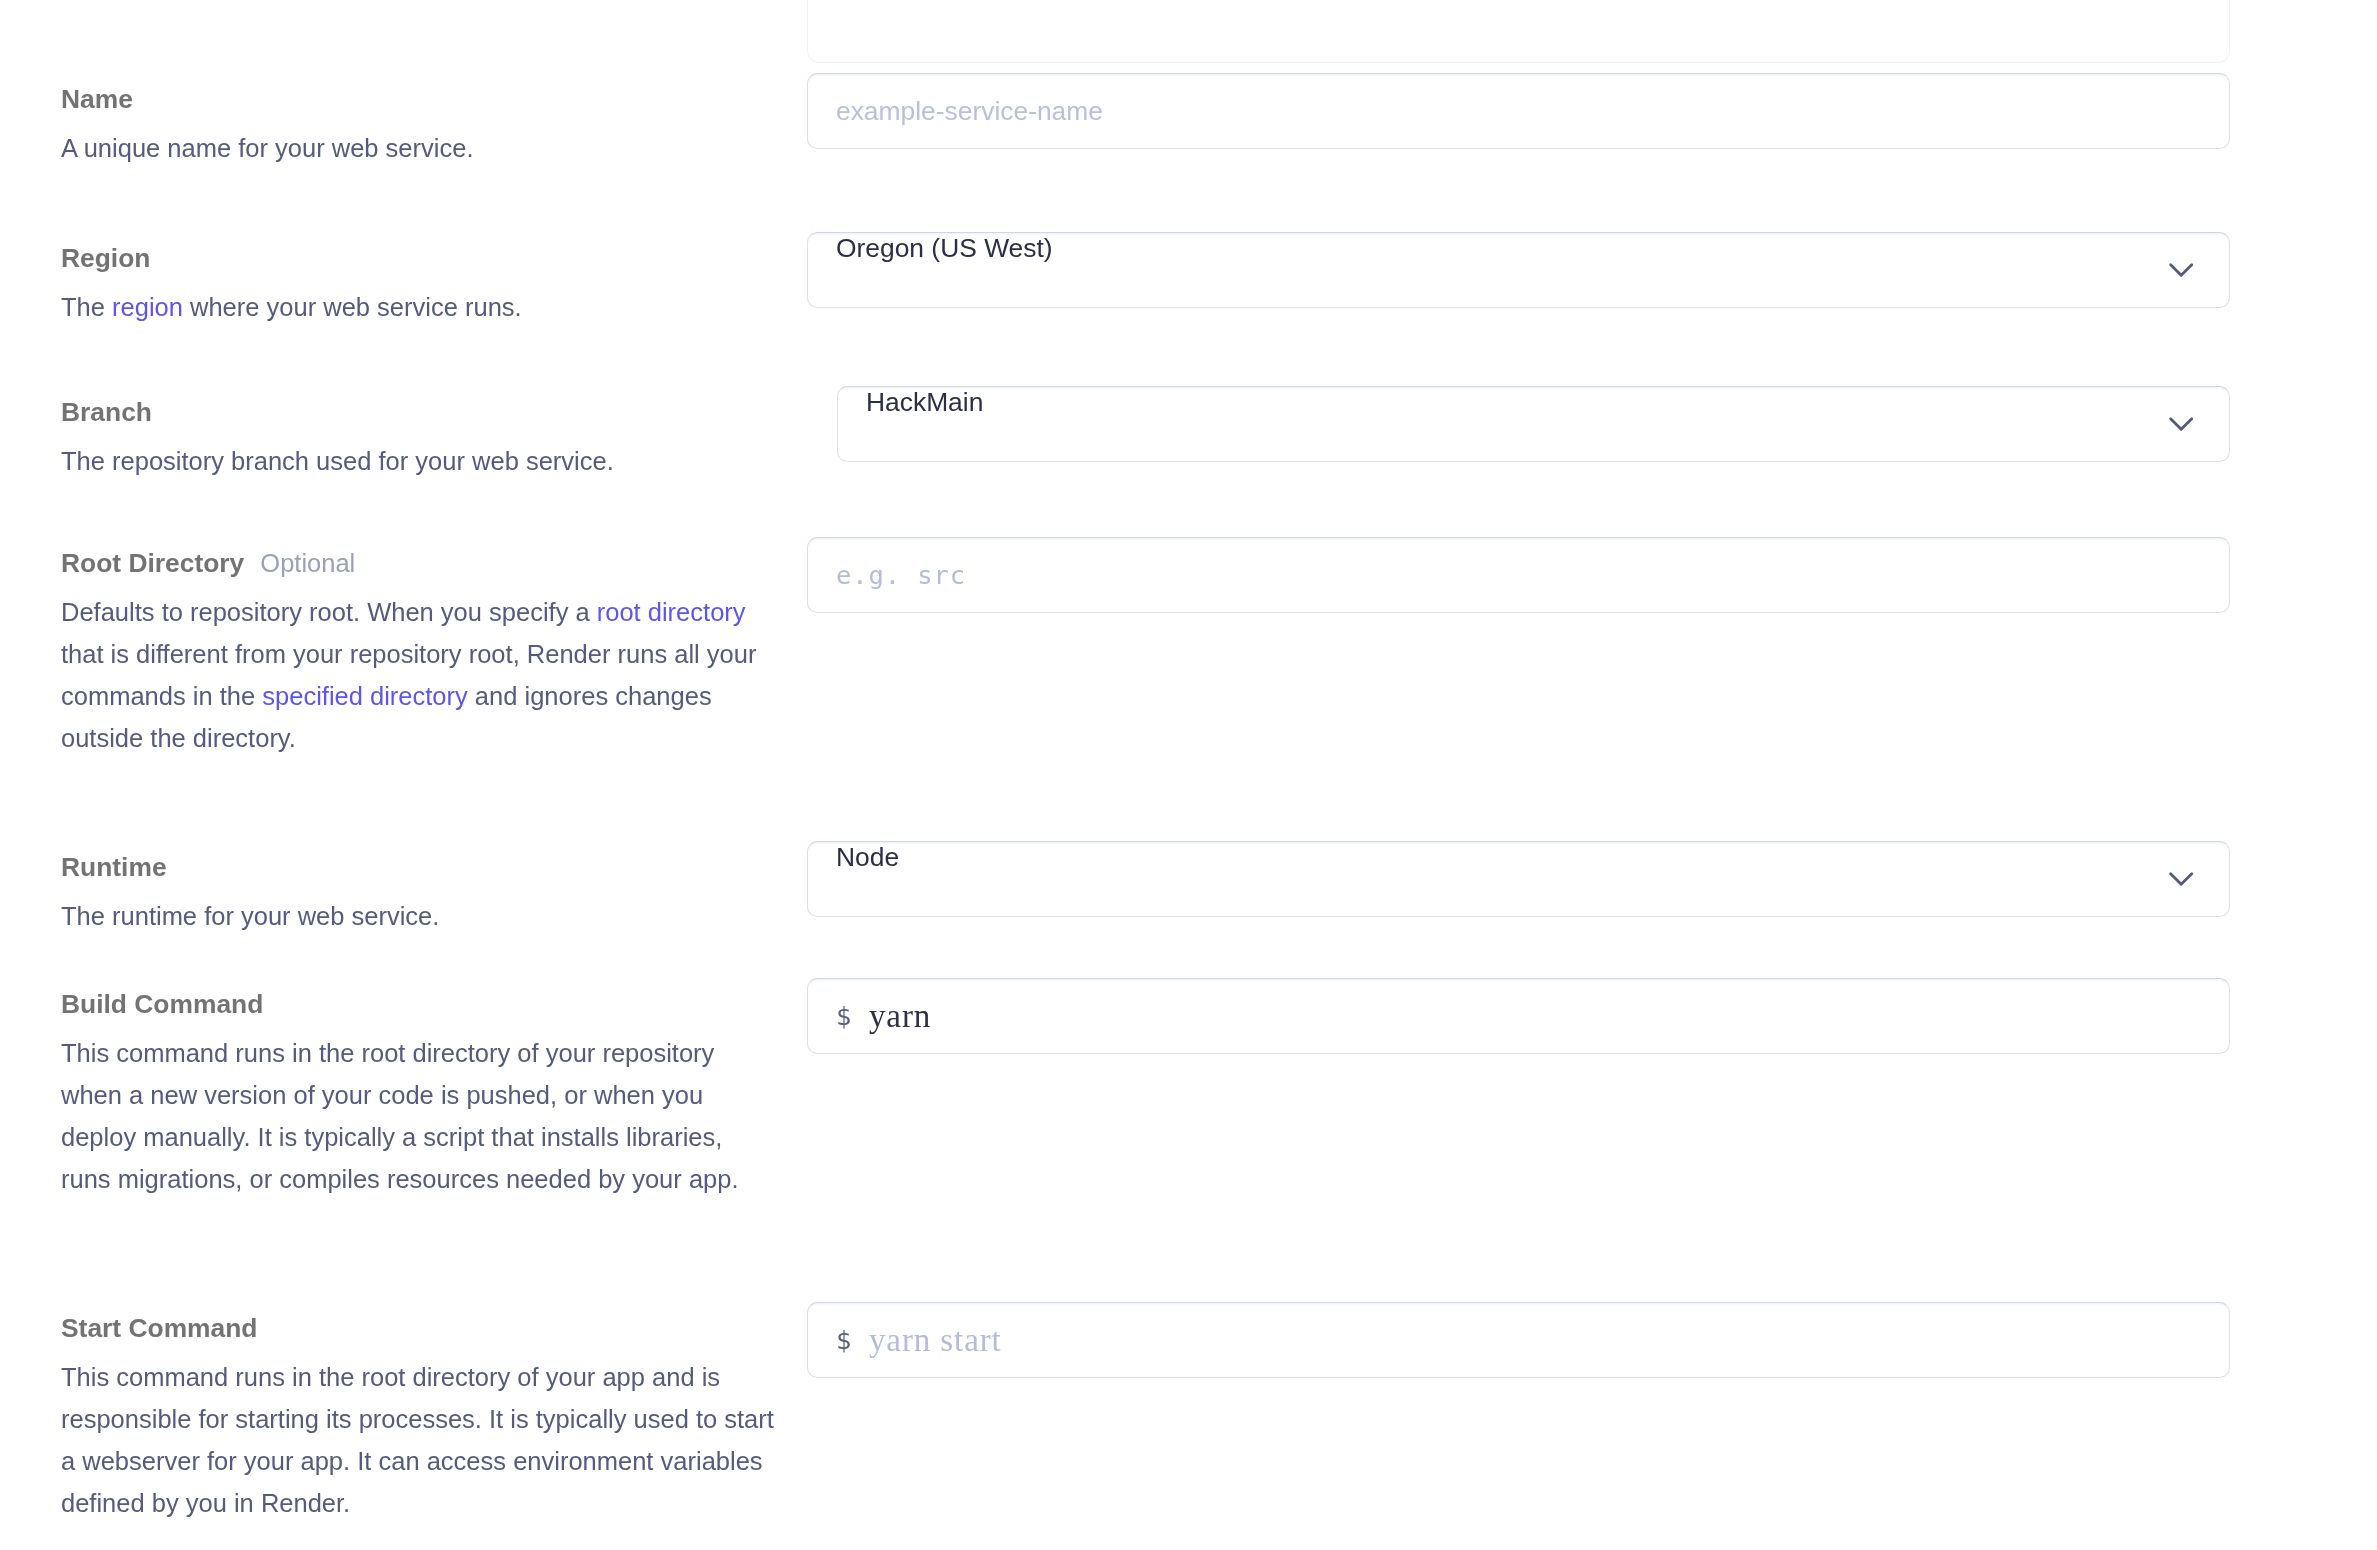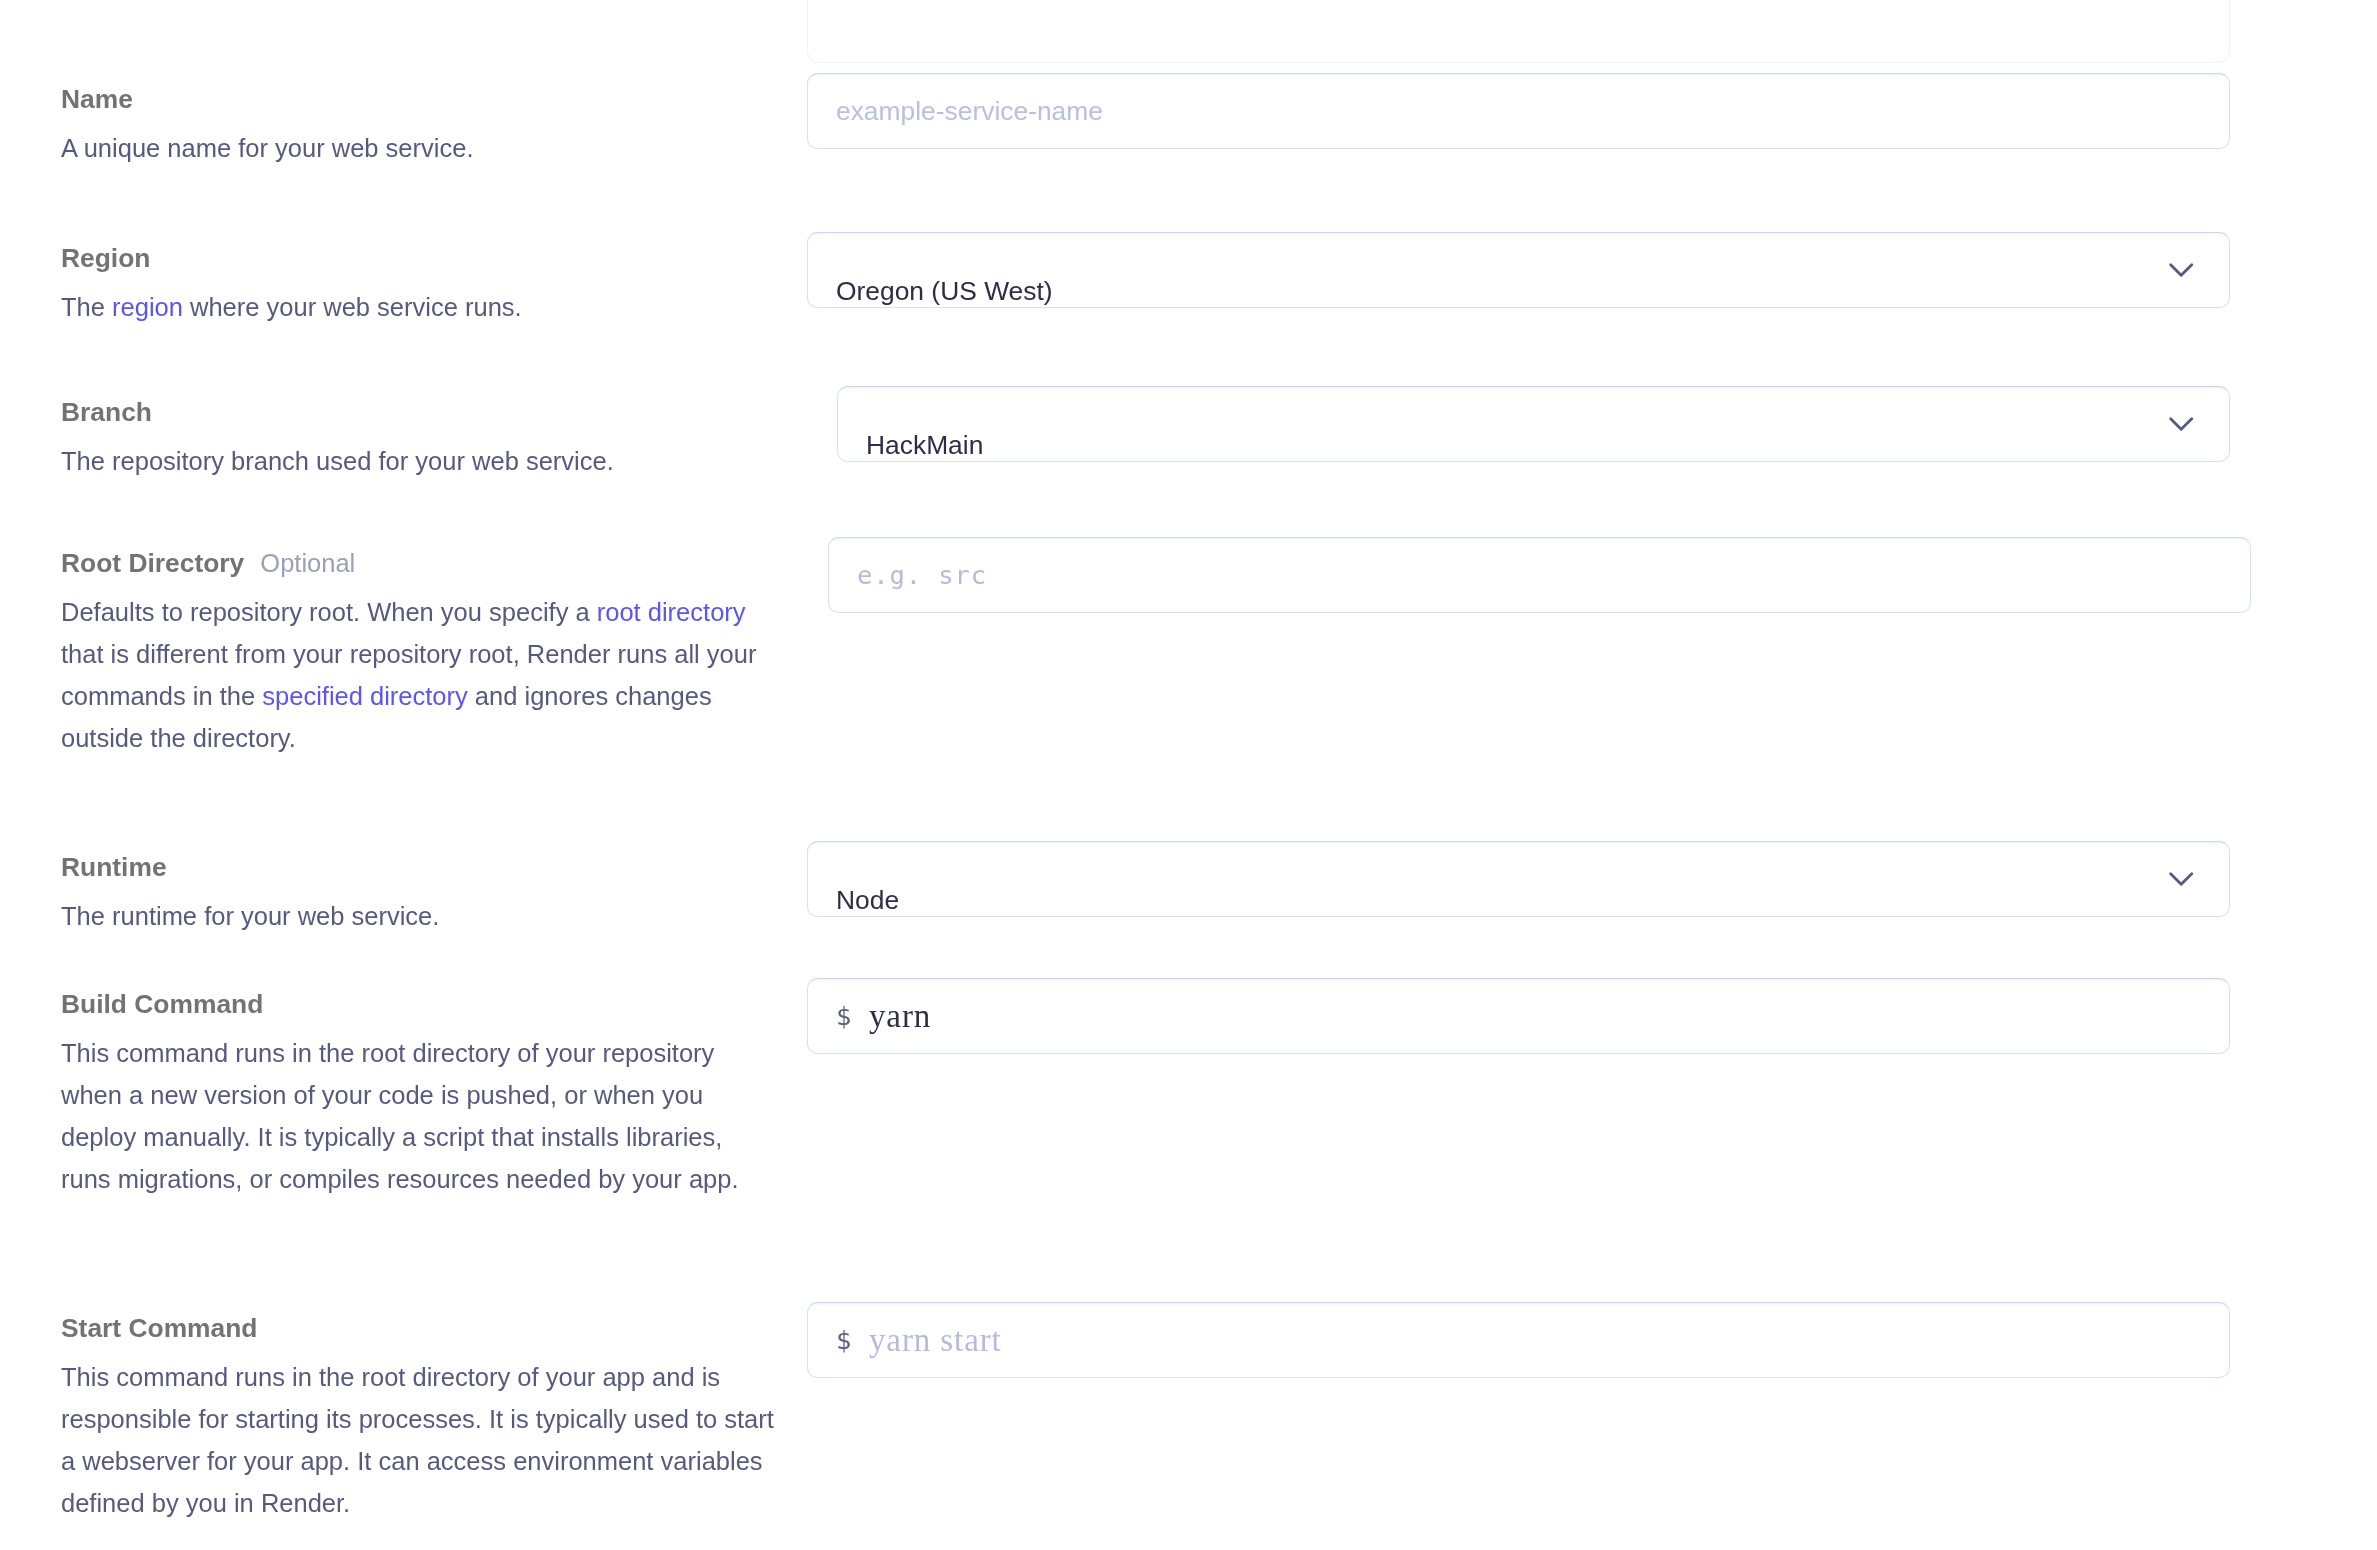--- a/index.html
+++ b/index.html
@@ -46,26 +46,26 @@
     box-shadow:inset 0 2.6px 2.6px -1.8px rgba(99,110,150,0.14);
   }
   input.control{
     padding:0 28px;outline:none;
     font-family:"Liberation Sans",sans-serif;
     font-size:26.4px;color:#2c2e48;
   }
   input.control::placeholder{color:#b9c0db;opacity:1;}
   input.mono{
     font-family:"DejaVu Sans Mono",monospace;
-    font-size:25.5px;letter-spacing:0.9px;margin-left:21px;
+    font-size:25.5px;letter-spacing:0.9px;
   }
   input.mono::placeholder{color:#b5bcd8;opacity:1;}
 
   .select{
-    display:flex;align-items:flex-end;
+    display:flex;align-items:flex-start;
     padding:0 28px;cursor:pointer;position:relative;
   }
   .select-value{font-size:26.4px;color:#2c2e48;}
   .chevron{position:absolute;right:35px;top:50%;margin-top:-8px;width:26.4px;height:16px;}
 
   .cmd{display:flex;align-items:center;padding:0 28px;}
   .cmd-prefix{
     font-family:"DejaVu Sans Mono",monospace;
     font-size:25.5px;color:#5a5f7e;margin-right:17.6px;flex:none;
   }

